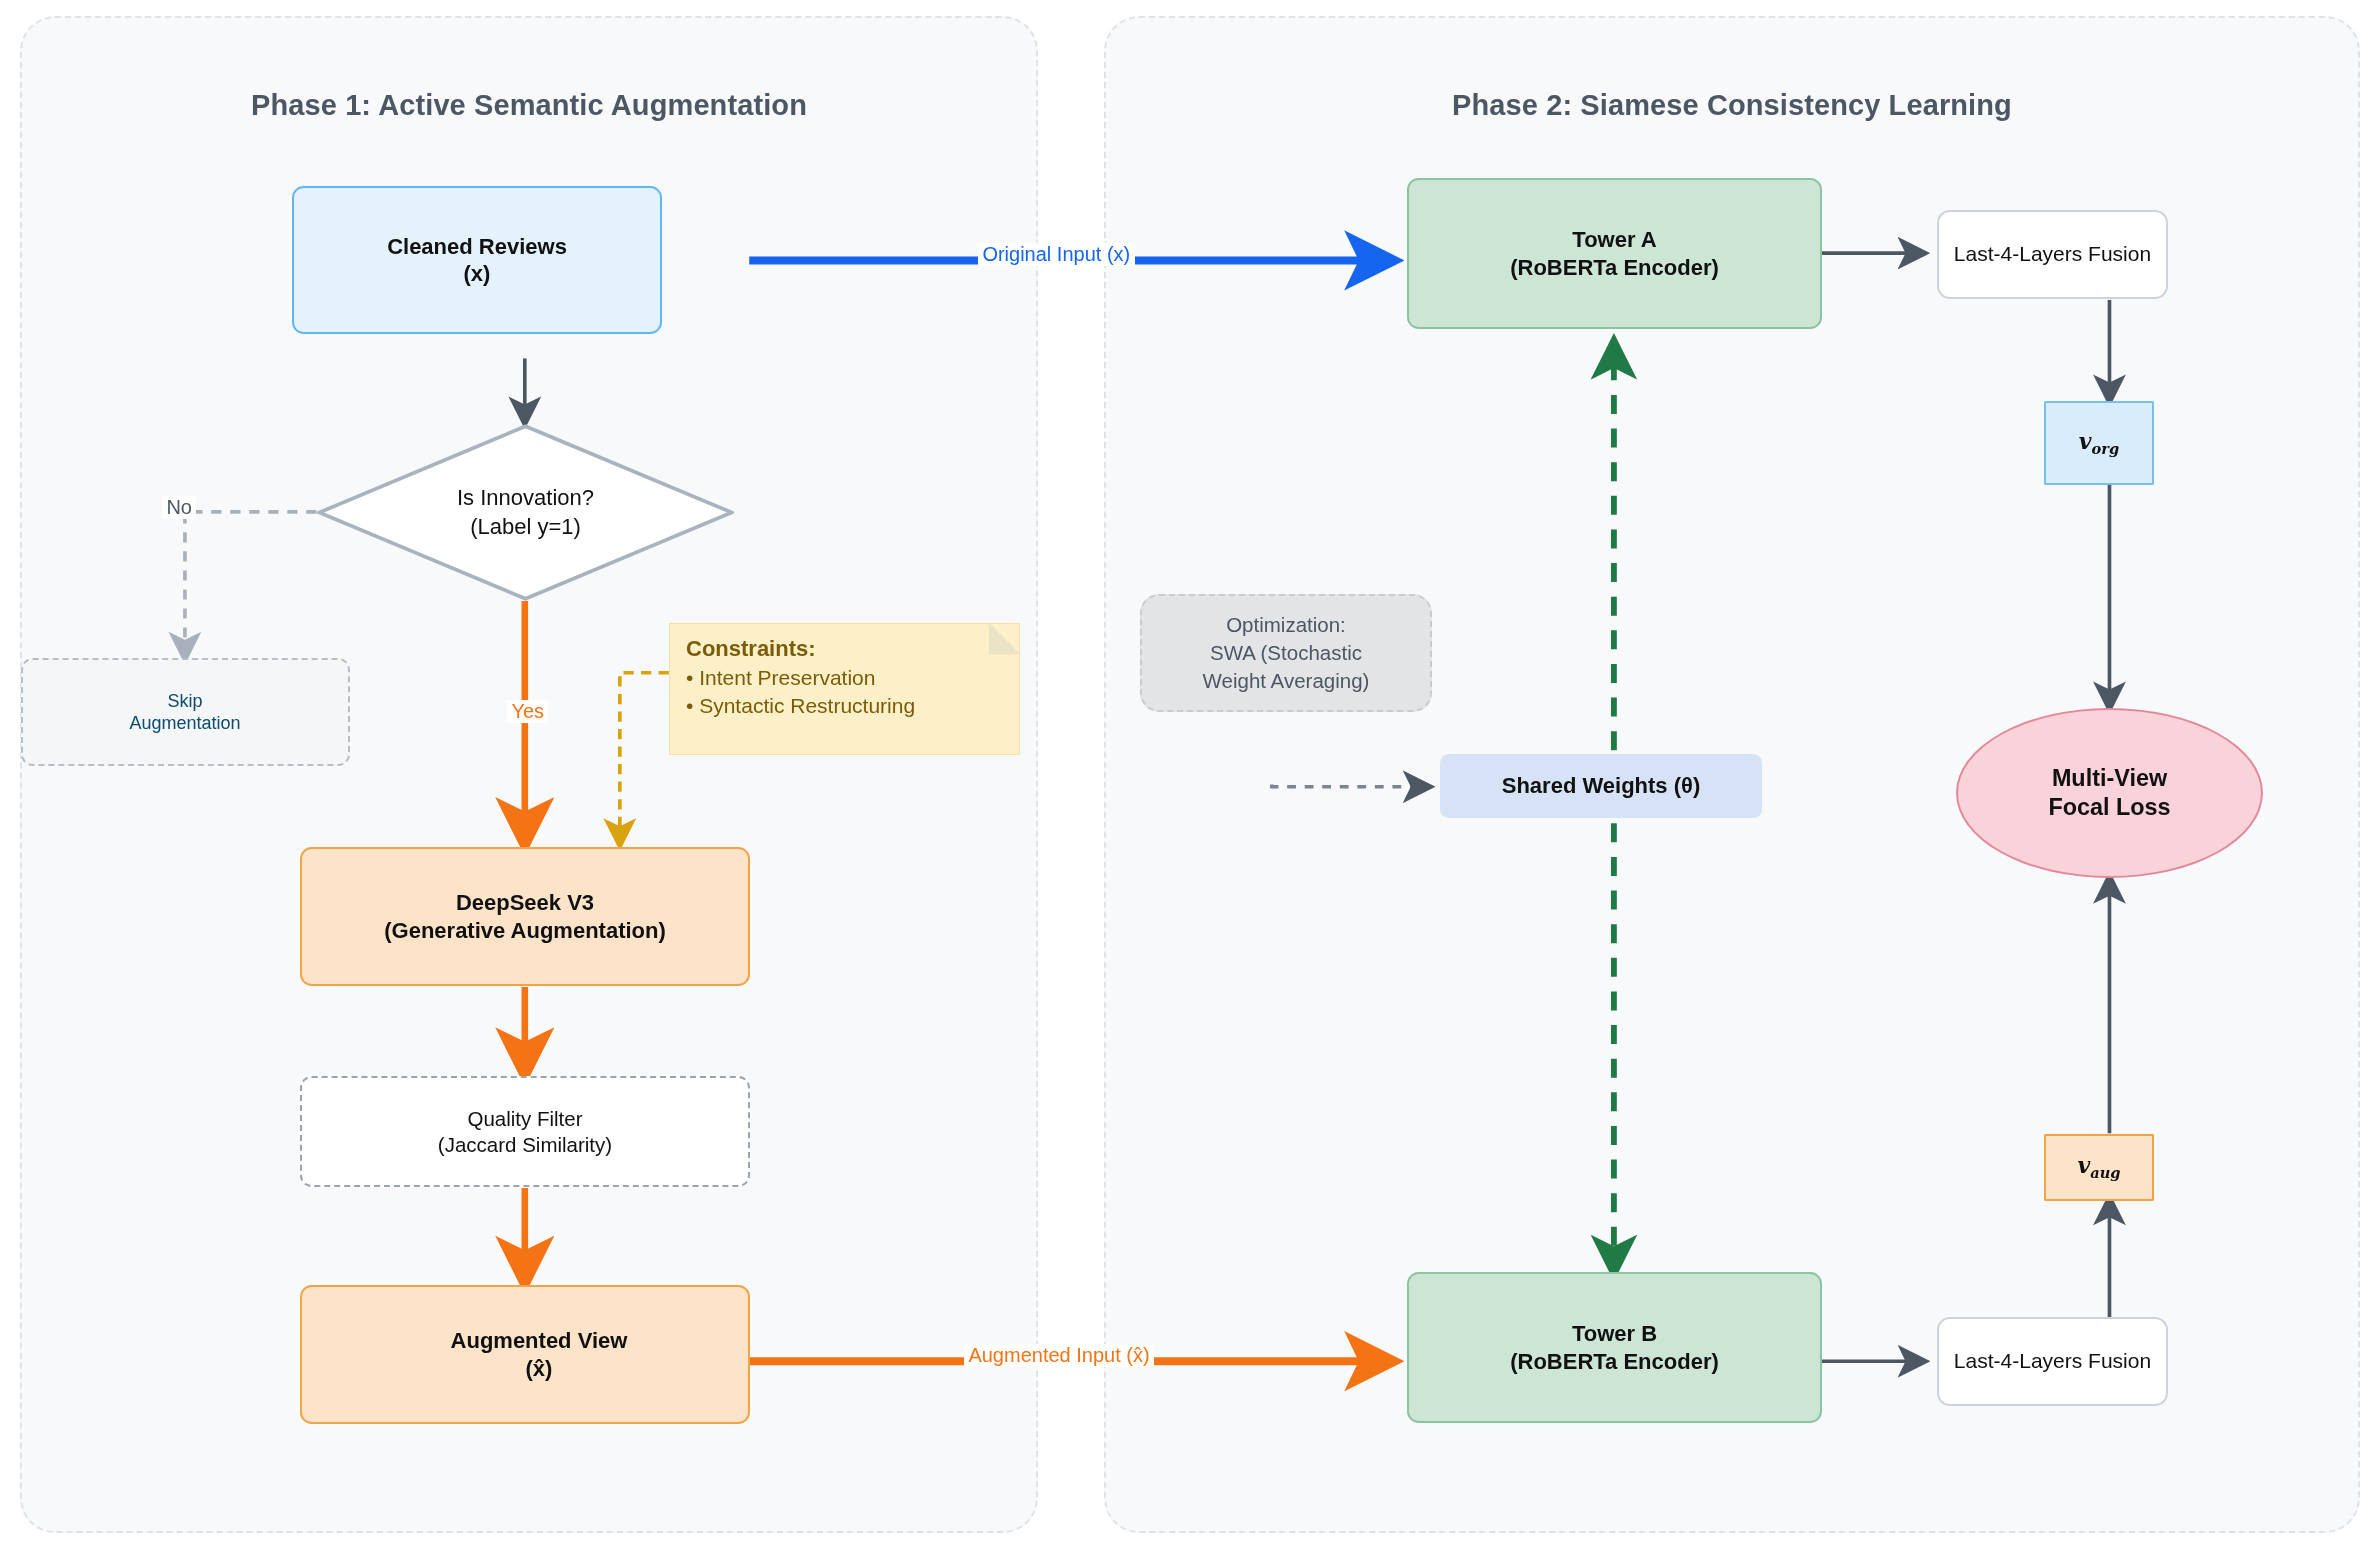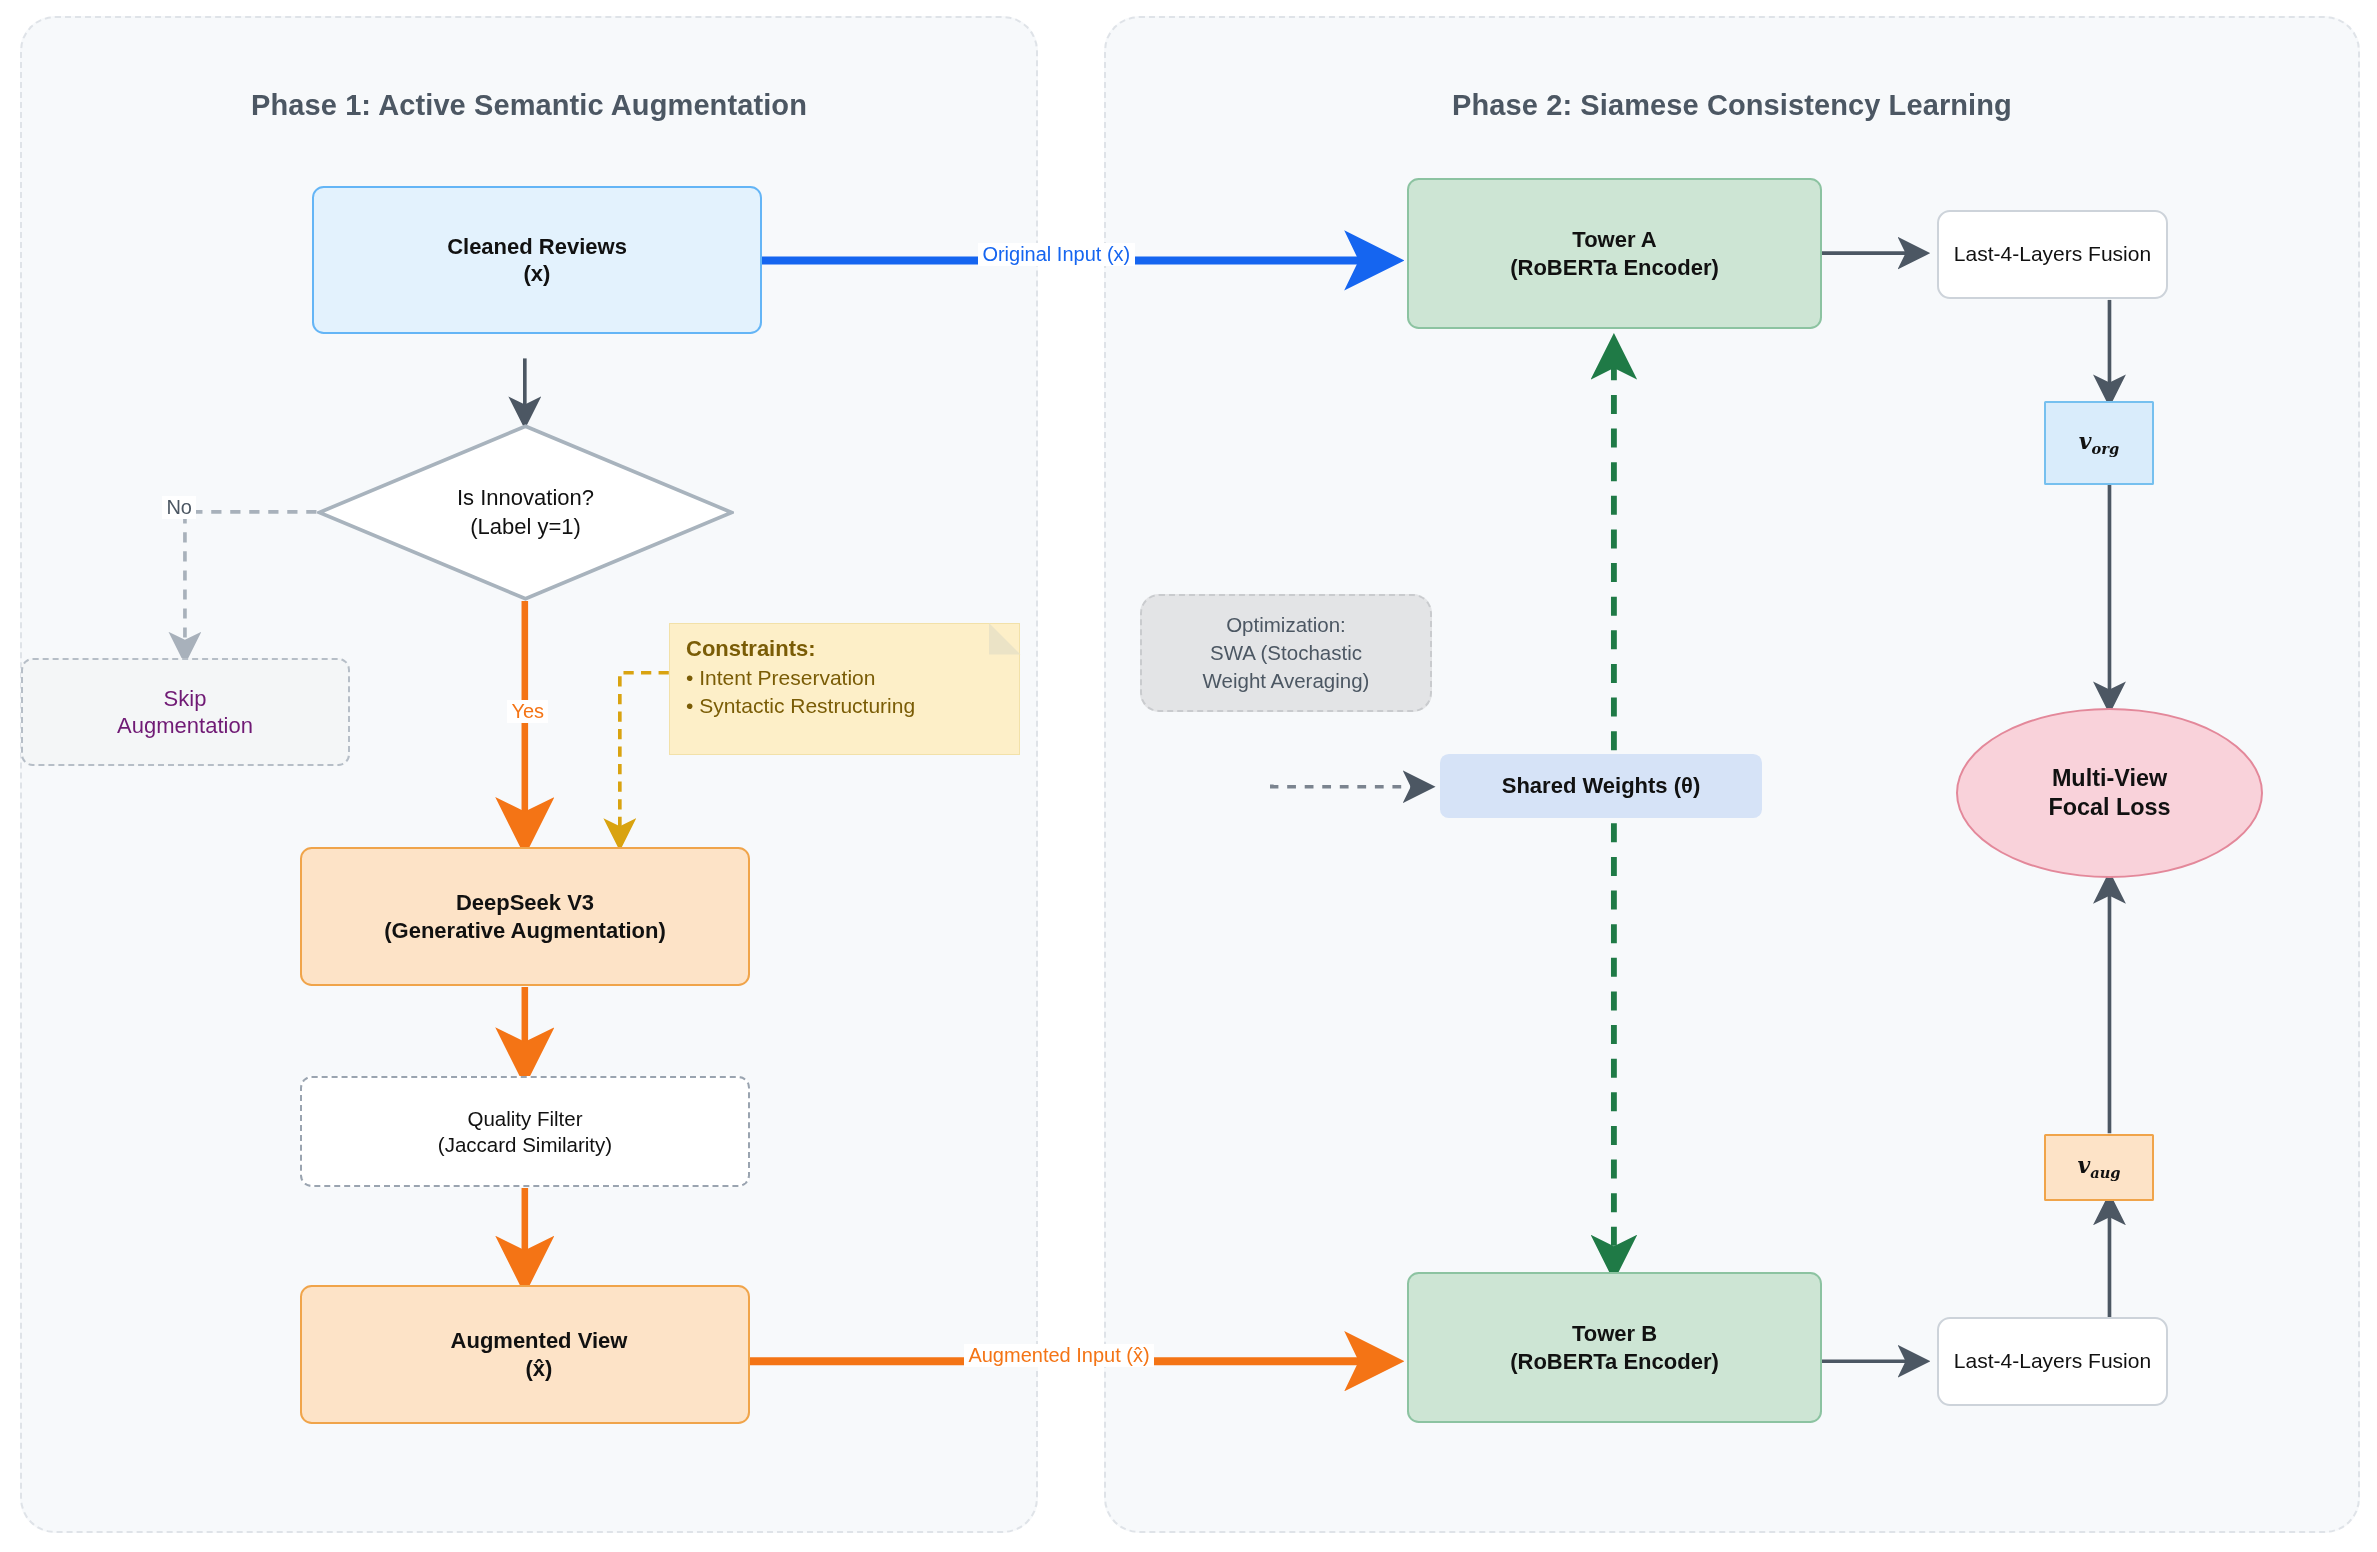--- a/index.html
+++ b/index.html
@@ -20,21 +20,21 @@
 
   .blue-box{background:#e3f2fd;border:2.2px solid #64b5f6;border-radius:11.7px;
             color:#111;font-size:22px;font-weight:bold;}
   .diamond-wrap{position:absolute;}
   .diamond{position:absolute;left:0;top:0;}
   .diamond-label{position:absolute;left:0;top:0;width:100%;height:100%;
     display:flex;flex-direction:column;align-items:center;justify-content:center;
     font-size:22px;color:#111;text-align:center;line-height:1.3;}
 
   .dashgray-box{background:#f4f6f7;border:2.2px dashed #b6bec7;border-radius:11.7px;
-                color:#701a75;font-size:22px;}
+                color:#0c4a6e;font-size:18px;}
   .orange-box{background:#fde3c7;border:2.2px solid #f0a44a;border-radius:11.7px;
               color:#111;font-size:22px;font-weight:bold;}
   .white-dash-box{background:#ffffff;border:2.2px dashed #9aa4b0;border-radius:11.7px;
               color:#111;font-size:20.5px;}
   .green-box{background:#cde5d4;border:2.2px solid #8cc3a1;border-radius:11.7px;
              color:#111;font-size:22px;font-weight:bold;}
   .white-box{background:#ffffff;border:2.2px solid #cdd3da;border-radius:13px;
              color:#111;font-size:21px;}
   .lav-box{background:#d6e3f7;border-radius:8.8px;color:#111;font-size:22px;font-weight:bold;}
   .gray-round{background:#e3e4e6;border:2.2px dashed #c9cbce;border-radius:19px;
@@ -128,21 +128,21 @@
     <path d="M2886,1802 L2886,1640" stroke="#4c5763" stroke-width="5" fill="none" marker-end="url(#ar-gray)"></path>
 
     <path d="M2886,1550 L2886,1200" stroke="#4c5763" stroke-width="5" fill="none" marker-end="url(#ar-gray)"></path>
 
     <path d="M2208,1026 L2208,468" stroke="#1f7a46" stroke-width="8" stroke-dasharray="26,20" fill="none" marker-end="url(#ar-green)"></path>
     <path d="M2208,1126 L2208,1740" stroke="#1f7a46" stroke-width="8" stroke-dasharray="26,20" fill="none" marker-end="url(#ar-green)"></path>
 
     <path d="M1740,1073 L1740,1076 L1955,1076" stroke="#7b848f" stroke-width="5" stroke-dasharray="12,12" fill="none" marker-end="url(#ar-gray)"></path>
   </svg>
 
-  <div class="node blue-box" style="left:312px;top:186px;width:450px;height:148px;">
+  <div class="node blue-box" style="left:292px;top:186px;width:370px;height:148px;">
     <span class="l1">Cleaned Reviews</span>
     <span class="l2">(x)</span>
   </div>
 
   <div class="diamond-wrap" style="left:317px;top:424px;width:417px;height:177px;">
     <svg class="diamond" width="417" height="177" viewBox="0 0 570 242">
       <polygon points="285,3 567,121 285,239 3,121" fill="#ffffff" stroke="#a8b3bd" stroke-width="5"></polygon>
     </svg>
     <div class="diamond-label">
       <span>Is Innovation?</span>

